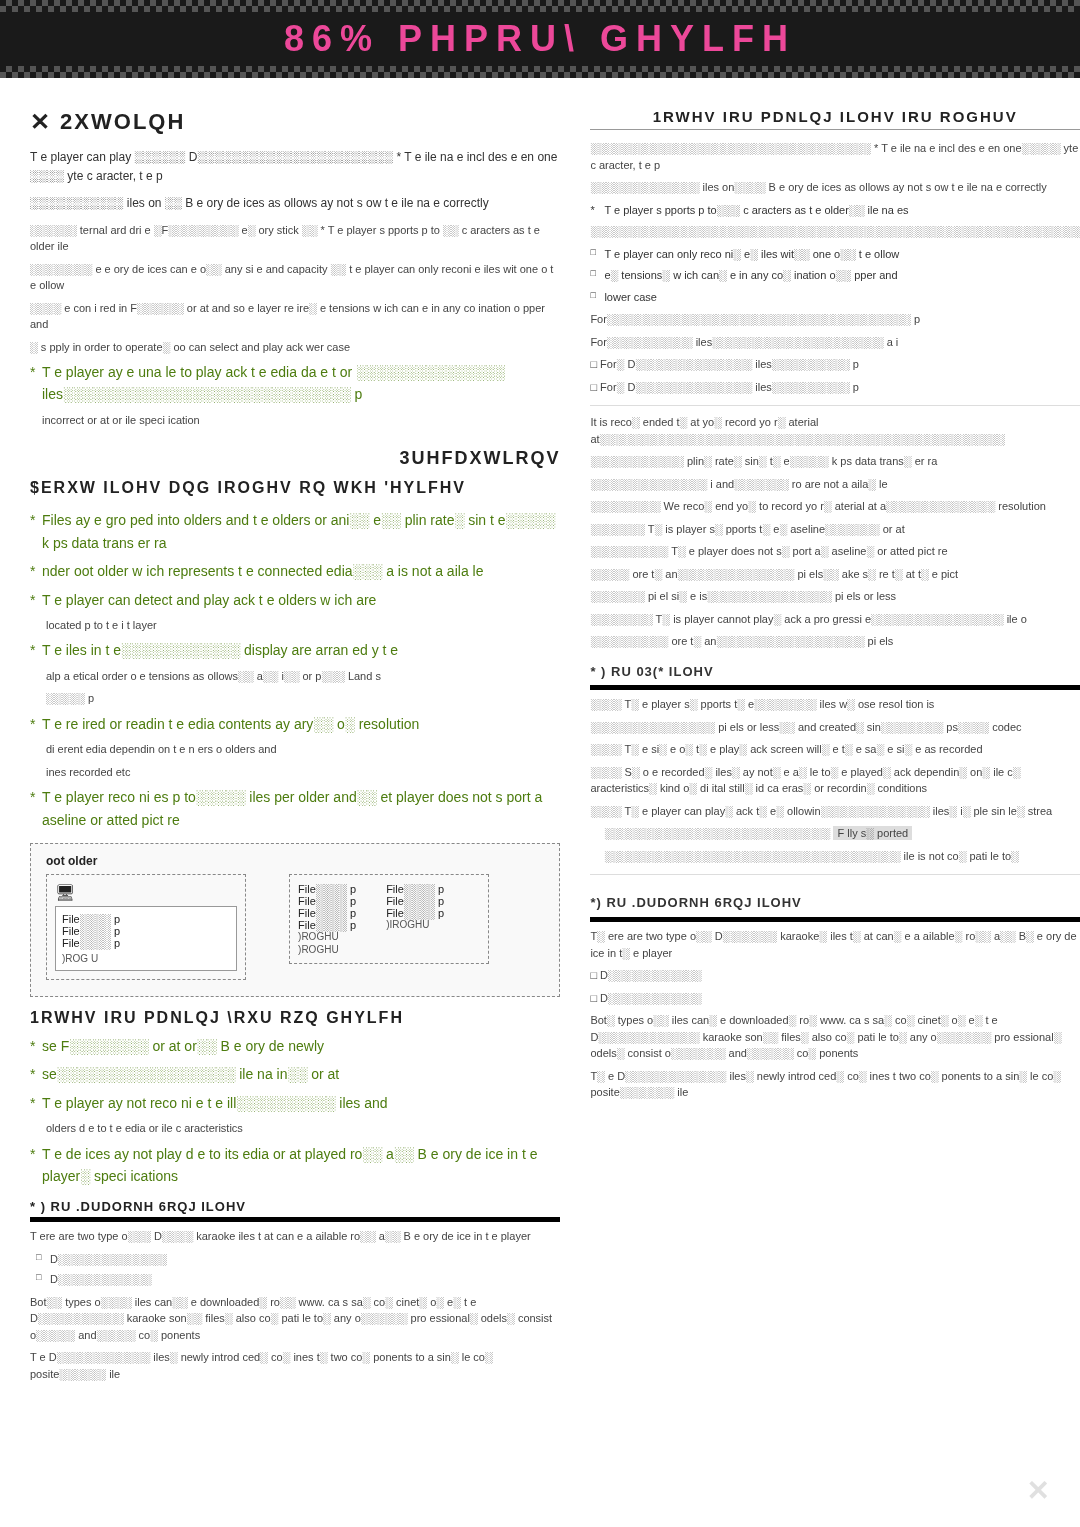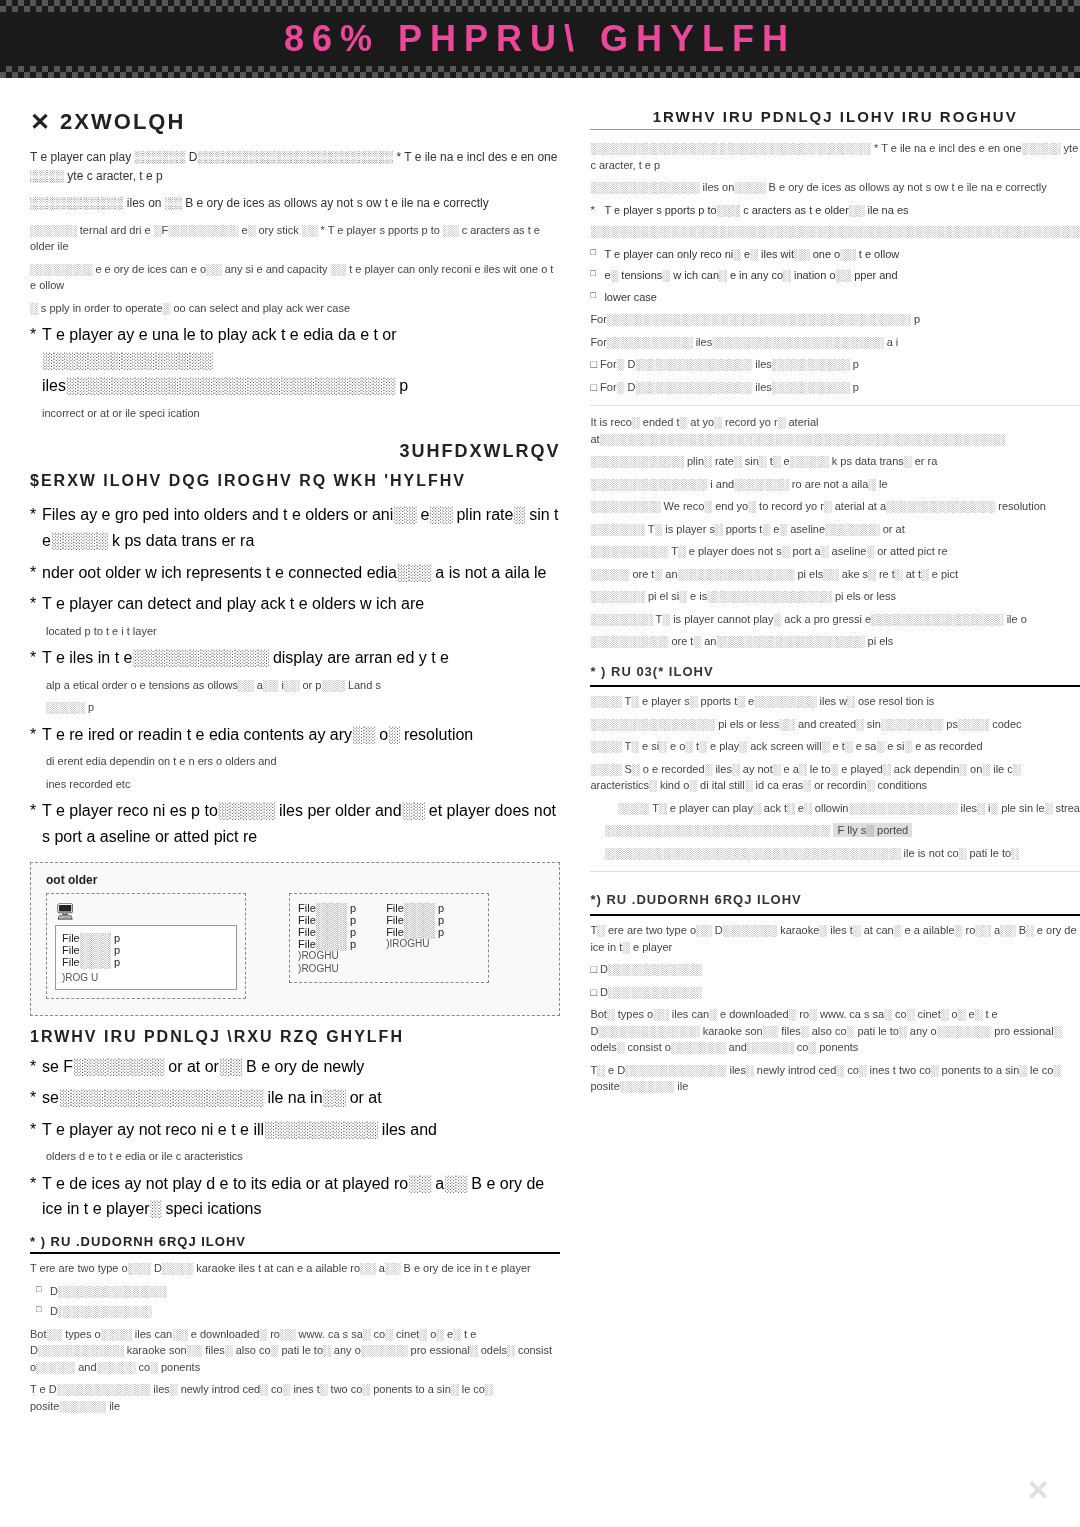--- a/index.html
+++ b/index.html
@@ -95,26 +95,26 @@
     }
 
     .body-text-small {
       font-size: 11px;
       line-height: 1.5;
       color: #444;
       margin-bottom: 6px;
     }
 
     .bullet-item {
-      font-size: 16px;
+      font-size: 14px;
       line-height: 1.6;
       margin-bottom: 6px;
       padding-left: 12px;
       position: relative;
-      color: #000000;
+      color: #4d7c0f;
     }
 
     .bullet-item::before {
       content: '*';
       position: absolute;
       left: 0;
     }
 
     .sub-bullet {
       font-size: 11px;
@@ -179,21 +179,21 @@
       left: 0;
       font-size: 9px;
     }
 
     .section-divider-title {
       font-size: 13px;
       font-weight: bold;
       letter-spacing: 1px;
       margin-top: 12px;
       margin-bottom: 6px;
-      border-bottom: 2px solid #000000;
+      border-bottom: 5px solid #000000;
       padding-bottom: 3px;
     }
 
     .star-item {
       font-size: 11px;
       line-height: 1.5;
       margin-bottom: 5px;
       padding-left: 14px;
       position: relative;
       color: #333;
@@ -251,20 +251,23 @@
       <span>░░░░░░░░░░░ iles on ░░  B  e ory de ices as  ollows ay not s  ow t  e  ile na  e correctly</span>
     </div>
 
     <div class="body-text-small">
       <span>░░░░░░ ternal  ard dri  e ░F░░░░░░░░░ e░ ory stick ░░ * T  e player s  pports  p to  ░░ c  aracters as t  e  older   ile</span>
     </div>
     <div class="body-text-small">
       <span>░░░░░░░░ e  e ory de ices can  e o░░ any si  e and capacity ░░ t e  player can only reconi  e  iles wit   one o   t  e  ollow</span>
     </div>
     <div class="body-text-small">
+      <span>░░░░ e con  i  red in F░░░░░░ or at  and so  e layer re ire░ e  tensions  w ich can  e in any co  ination o   pper and</span>
+    </div>
+    <div class="body-text-small">
       <span>░ s pply in order to operate░  oo  can select and play  ack  wer case</span>
     </div>
 
     <div class="bullet-item">
       T  e player  ay  e una le to play  ack t  e  edia da e t  or ░░░░░░░░░░░░░░░ iles░░░░░░░░░░░░░░░░░░░░░░░░░░░░░ p
     </div>
     <div class="body-text-small" style="padding-left:12px;">
       incorrect  or at or  ile speci ication
     </div>
 
@@ -454,21 +457,21 @@
         </div>
         <div class="body-text-small">
           ░░░░░░░░░░░░░░░░ pi els or less░░ and created░ sin░░░░░░░░ ps░░░░ codec
         </div>
         <div class="body-text-small" style="margin-top:4px;">
           ░░░░ T░ e si░ e o░ t░ e play░ ack screen will░ e t░ e sa░ e si░ e as recorded
         </div>
         <div class="body-text-small" style="margin-top:4px;">
           ░░░░ S░ o e recorded░ iles░ ay not░ e a░ le to░ e played░ ack dependin░ on░ ile c░ aracteristics░ kind o░ di ital still░ id ca eras░ or recordin░ conditions
         </div>
-        <div class="body-text-small" style="margin-top:4px;text-align:right;">
+        <div class="body-text-small" style="margin-top:4px;">
           ░░░░ T░ e player can play░ ack t░ e░ ollowin░░░░░░░░░░░░░░ iles░ i░ ple sin le░ strea
         </div>
         <div style="margin-left:14px; margin-top:4px;">
           <div class="body-text-small">░░░░░░░░░░░░░░░░░░░░░░░░░░░░░ <span style="background:#ddd; padding:1px 4px;">F lly s░ ported</span></div>
           <div class="body-text-small">░░░░░░░░░░░░░░░░░░░░░░░░░░░░░░░░░░░░░░ ile is not co░ pati le to░</div>
         </div>
       </div>
 
       <div style="margin-top:10px; border-top:1px solid #ddd; padding-top:6px;">
         <div class="section-divider-title">*) RU .DUDORNH 6RQJ ILOHV</div>

